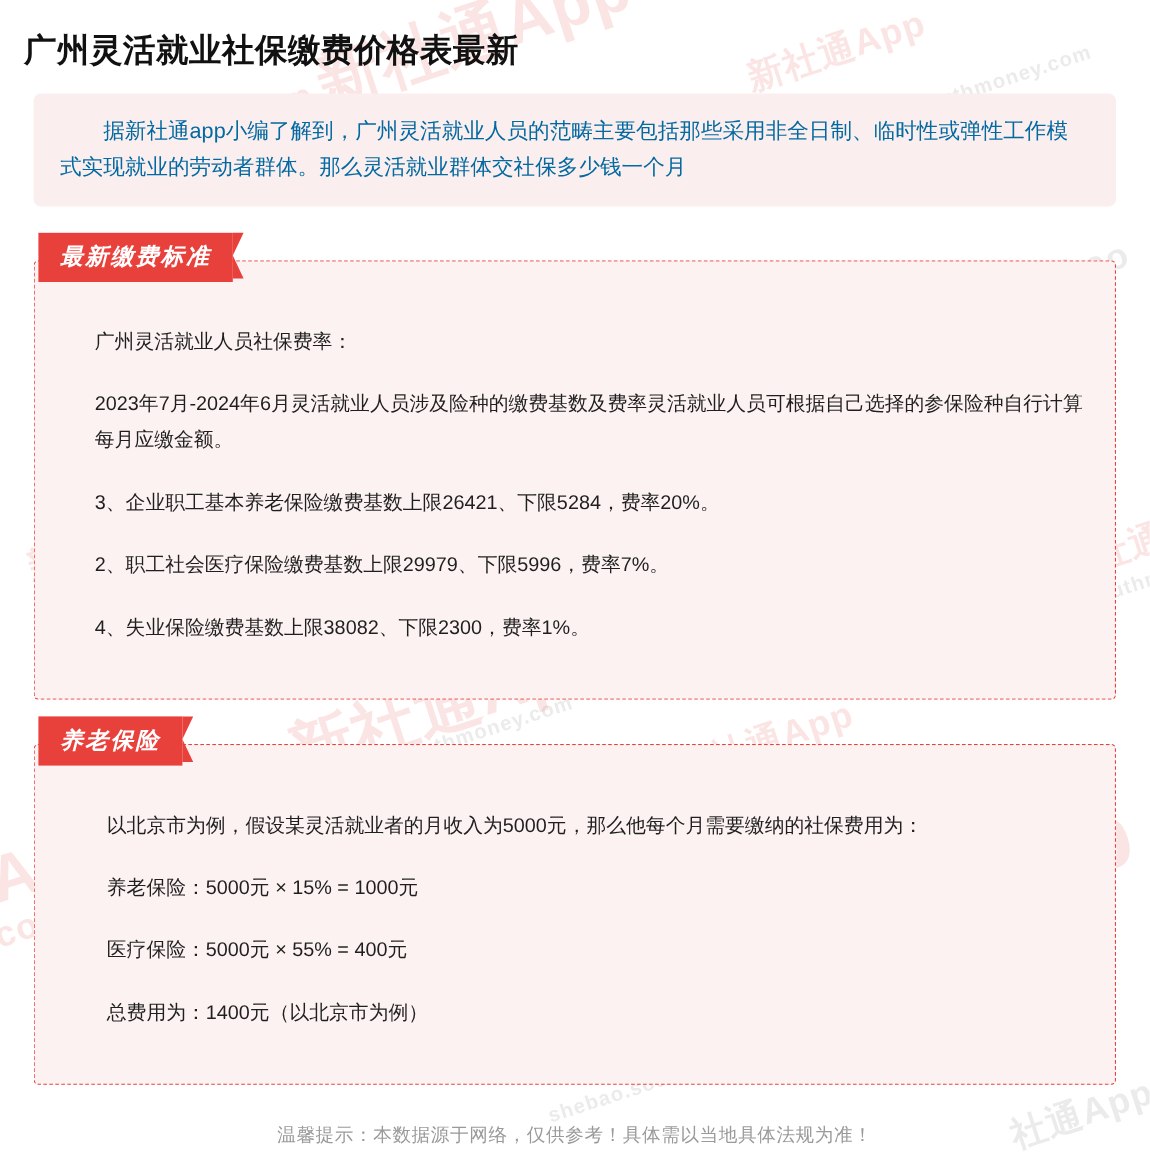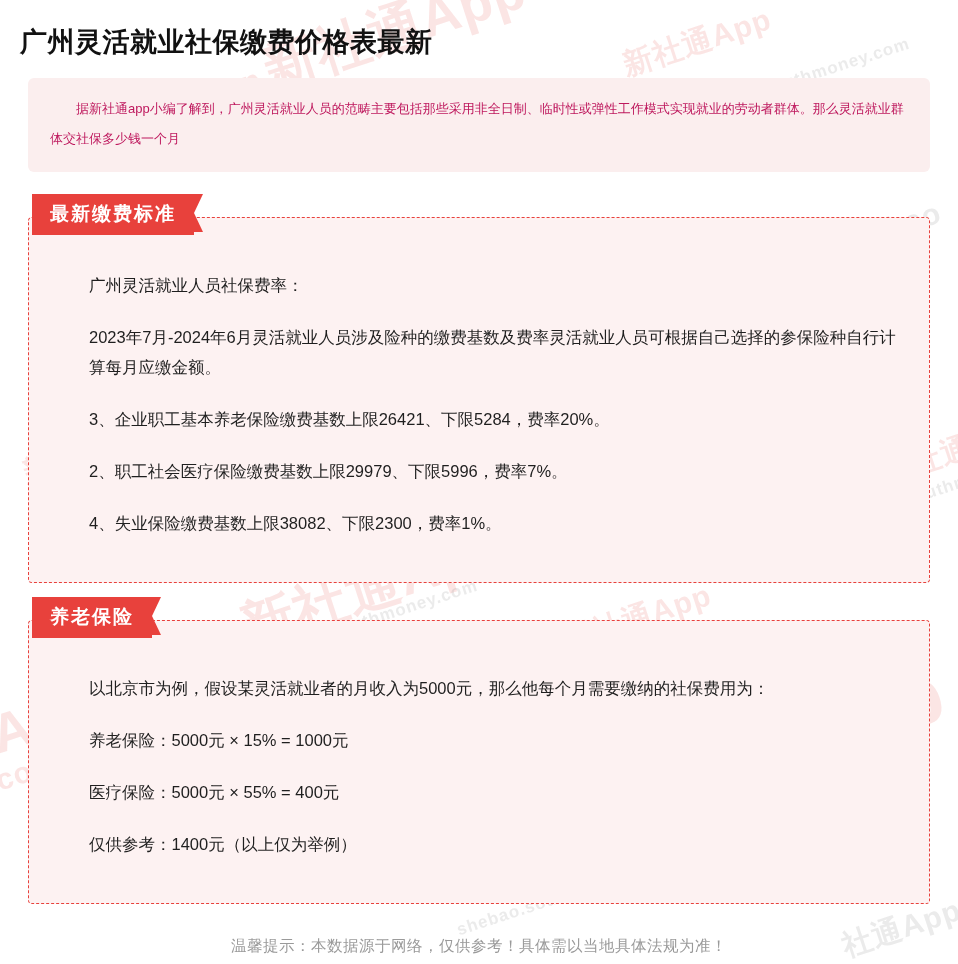--- a/index.html
+++ b/index.html
@@ -51,61 +51,62 @@
     font-weight: bold;
     color: #111;
     padding: 24px 0 18px;
     letter-spacing: 0.5px;
   }
 
   .intro-box {
     background: #fbeeee;
     border-radius: 6px;
     padding: 16px 22px 18px;
-    font-size: 13px;
+    font-size: 18px;
     line-height: 30px;
-    color: #be185d;
+    color: #0369a1;
     margin: 0 8px 22px;
   }
   .intro-box p { margin: 0; text-indent: 2em; }
 
   .section { margin: 0 8px 14px; position: relative; }
 
   .section-tag {
     display: inline-block;
     background: #e8413c;
     color: #fff;
     font-size: 19px;
     font-weight: bold;
     padding: 7px 18px 8px;
     letter-spacing: 2px;
     position: relative;
     z-index: 3;
     margin-left: 4px;
+    font-style: italic;
   }
   .section-tag::after {
     content: "";
     position: absolute;
     right: -9px;
     top: 0;
     border-top: 19px solid #e8413c;
     border-bottom: 19px solid #e8413c;
     border-right: 9px solid transparent;
   }
 
   .dashed-box {
     border: 1.5px dashed #e8413c;
     background: #fdf2f2;
     border-radius: 4px;
     margin-top: -18px;
     padding: 46px 26px 30px;
     position: relative;
     z-index: 1;
   }
-  .dashed-box.standards { padding: 52px 26px 44px; min-height: 318px; }
+  .dashed-box.standards { padding: 52px 16px 44px; min-height: 318px; }
   .dashed-box.example { padding: 52px 26px 44px; min-height: 262px; }
 
   .line {
     font-size: 16.5px;
     line-height: 30px;
     color: #1f1f1f;
     margin: 0 0 22px;
     padding-left: 34px;
   }
   .line:last-child { margin-bottom: 0; }
@@ -164,19 +165,19 @@
       <p class="line">4、失业保险缴费基数上限38082、下限2300，费率1%。</p>
     </div>
   </div>
 
   <div class="section">
     <span class="section-tag">养老保险</span>
     <div class="dashed-box example">
       <p class="line">以北京市为例，假设某灵活就业者的月收入为5000元，那么他每个月需要缴纳的社保费用为：</p>
       <p class="line">养老保险：5000元 × 15% = 1000元</p>
       <p class="line">医疗保险：5000元 × 55% = 400元</p>
-      <p class="line">仅供参考：1400元（以上仅为举例）</p>
+      <p class="line">总费用为：1400元（以北京市为例）</p>
     </div>
   </div>
 
   <div class="footer-note">温馨提示：本数据源于网络，仅供参考！具体需以当地具体法规为准！</div>
 
 </div>
 
 </body></html>

